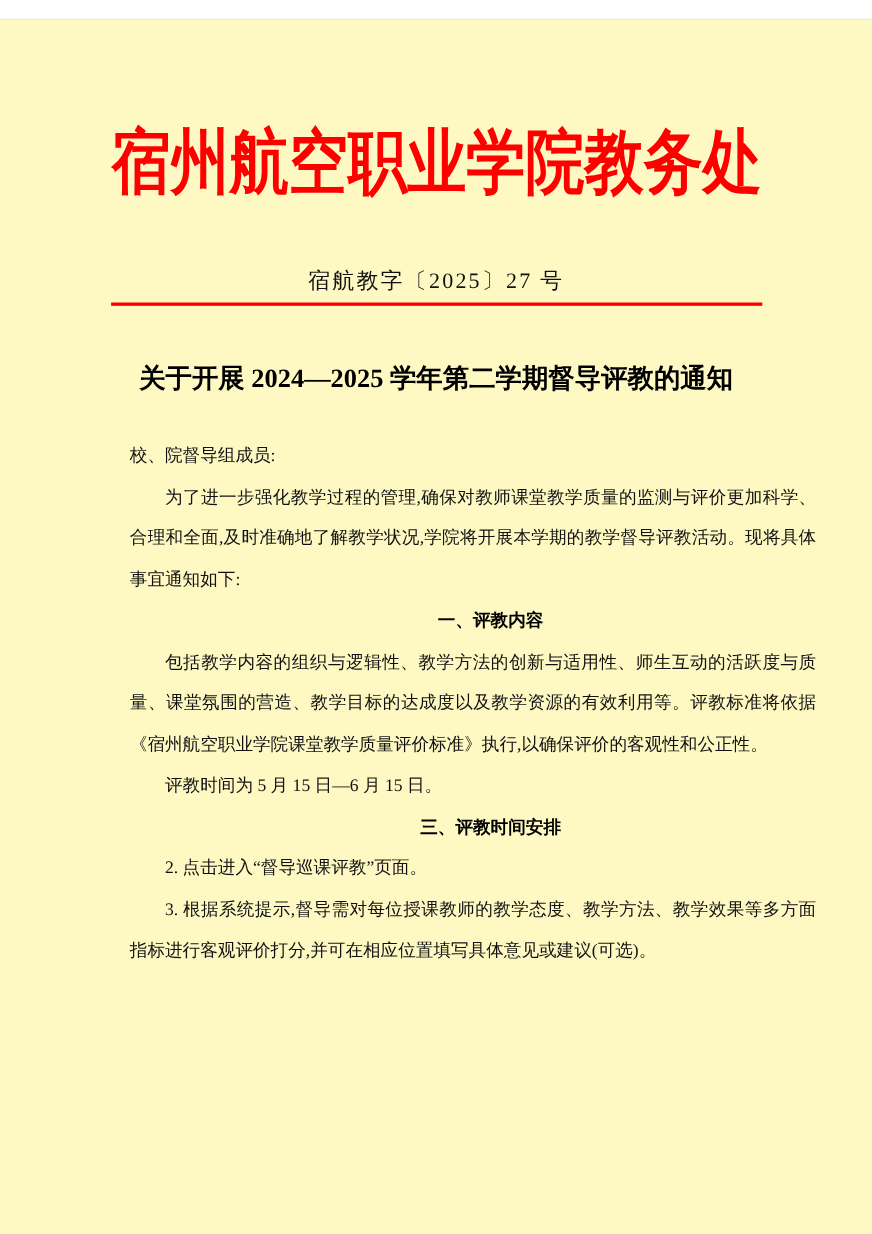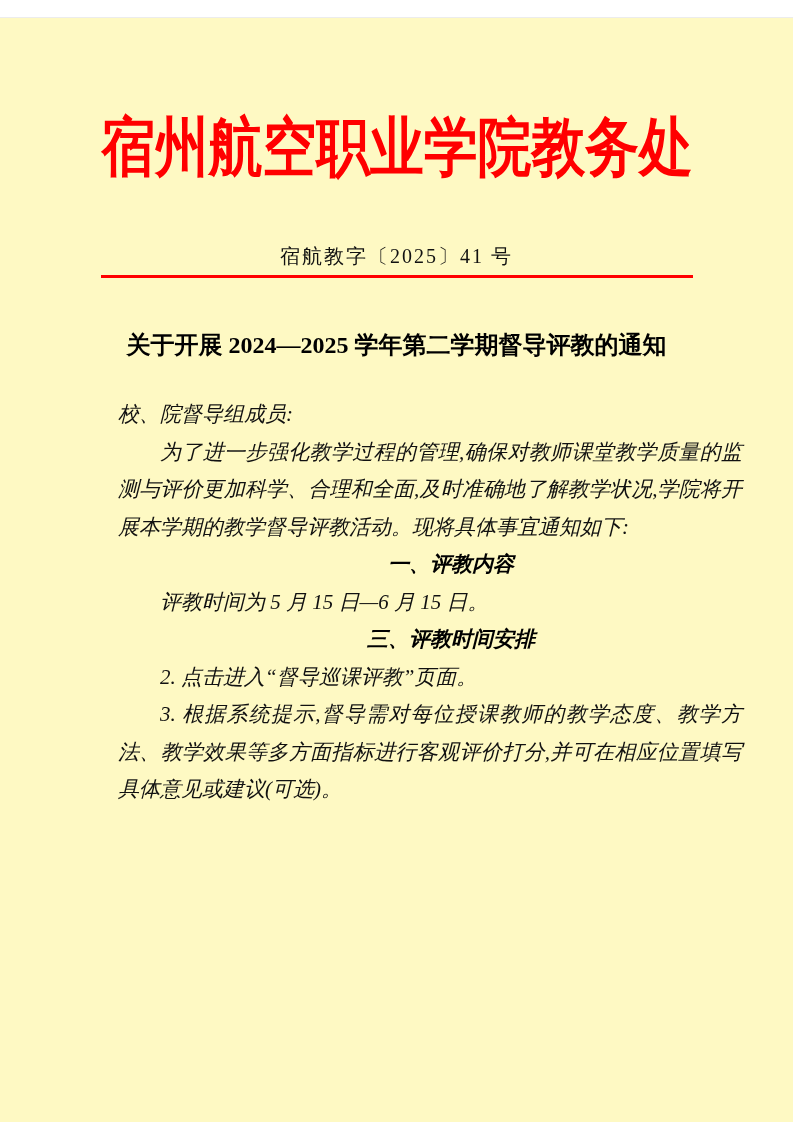--- a/index.html
+++ b/index.html
@@ -53,25 +53,24 @@
     margin: 50px 60px 0 60px;
     text-align: center;
     font-size: 24px;
     font-weight: 700;
     line-height: 34px;
     color: #000000;
   }
   .body-block {
     margin-top: 34px;
     padding: 0 51px 0 118px;
-    font-size: 21px;
+    font-size: 16px;
     line-height: 37.5px;
     text-align: justify;
     color: #111111;
-    font-style: italic;
   }
   .salutation {
     margin: 0;
     text-align: left;
   }
   .para {
     margin: 0;
     text-indent: 2em;
   }
   .heading {
@@ -84,33 +83,34 @@
 </style>
 </head>
 <body>
 
 <div class="page">
 
   <div class="letterhead">
     <span class="inner">宿州航空职业学院教务处</span>
   </div>
 
-  <div class="doc-number">宿航教字〔2025〕41 号</div>
+  <div class="doc-number">宿航教字〔2025〕27 号</div>
 
   <div class="red-line"></div>
 
   <div class="notice-title">关于开展 2024—2025 学年第二学期督导评教的通知</div>
 
   <div class="body-block">
     <p class="salutation">校、院督导组成员:</p>
 
     <p class="para">为了进一步强化教学过程的管理,确保对教师课堂教学质量的监测与评价更加科学、合理和全面,及时准确地了解教学状况,学院将开展本学期的教学督导评教活动。现将具体事宜通知如下:</p>
 
     <p class="heading">一、评教内容</p>
 
+    <p class="para">包括教学内容的组织与逻辑性、教学方法的创新与适用性、师生互动的活跃度与质量、课堂氛围的营造、教学目标的达成度以及教学资源的有效利用等。评教标准将依据《宿州航空职业学院课堂教学质量评价标准》执行,以确保评价的客观性和公正性。</p>
 
 
     <p class="para">评教时间为 5 月 15 日—6 月 15 日。</p>
 
     <p class="heading">三、评教时间安排</p>
 
 
     <p class="para">2. 点击进入“督导巡课评教”页面。</p>
 
     <p class="para">3. 根据系统提示,督导需对每位授课教师的教学态度、教学方法、教学效果等多方面指标进行客观评价打分,并可在相应位置填写具体意见或建议(可选)。</p>

